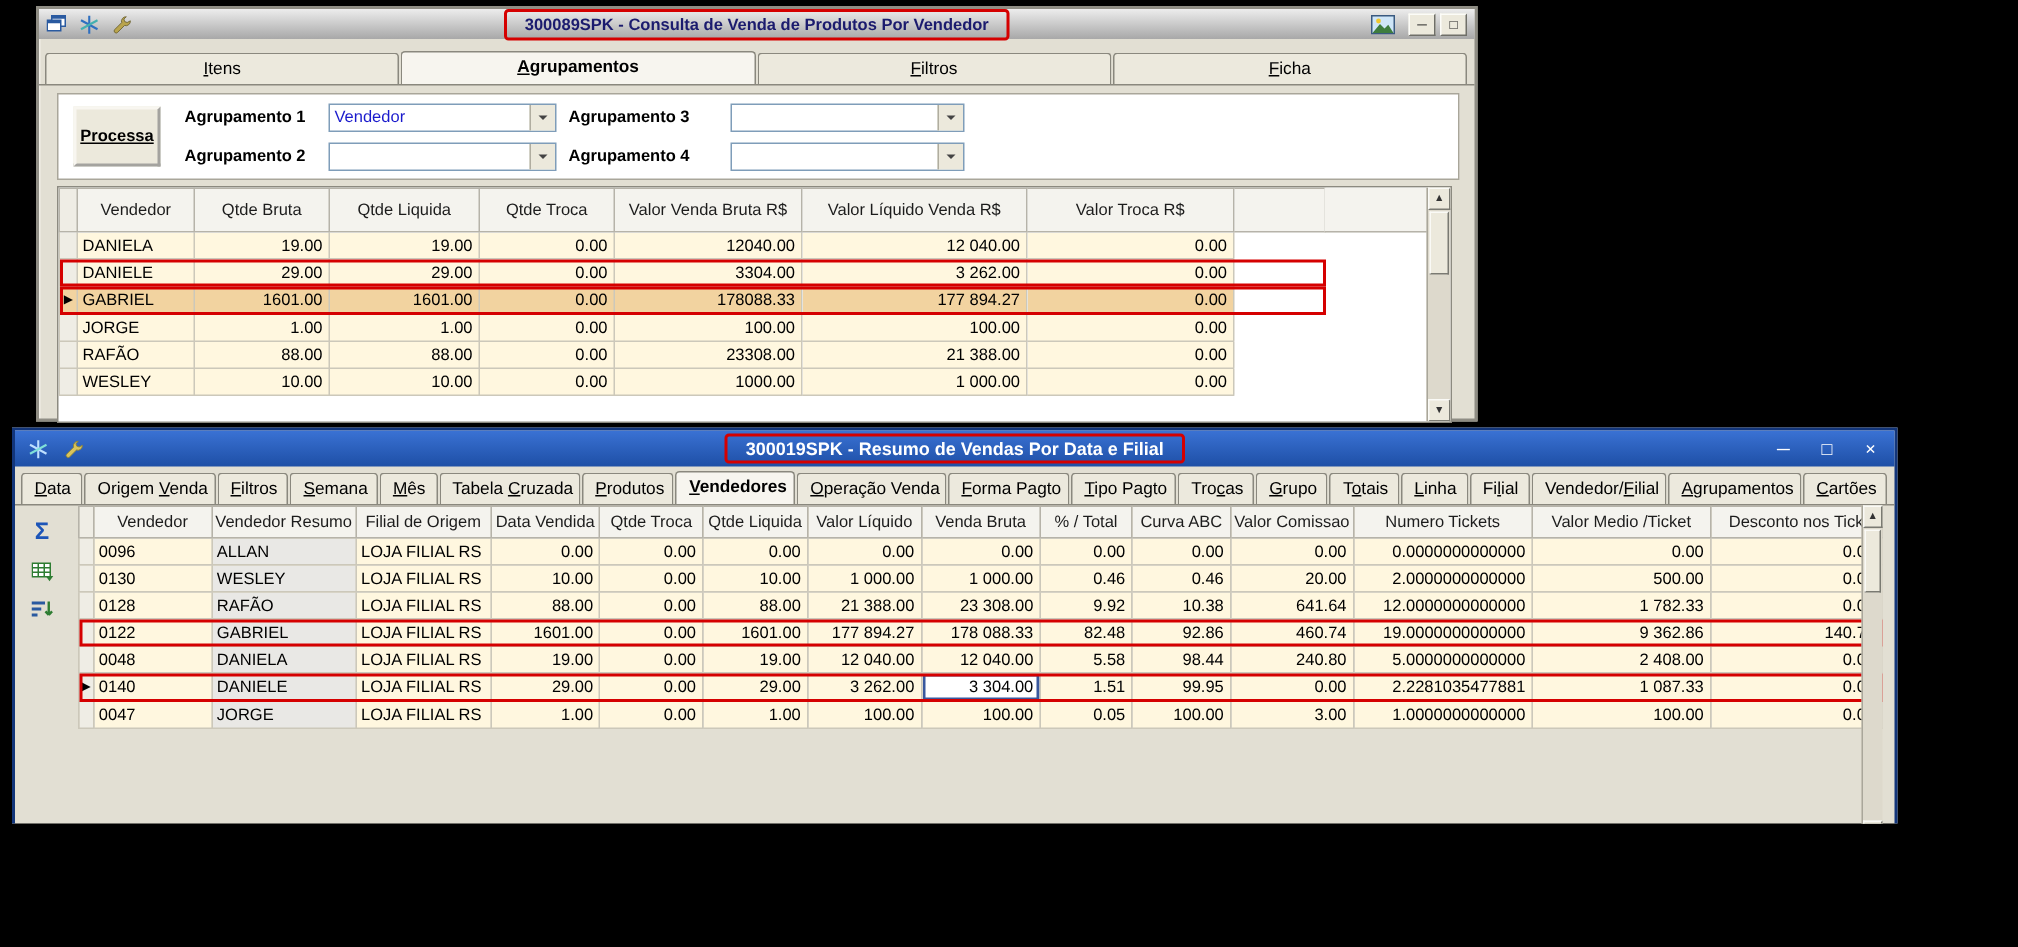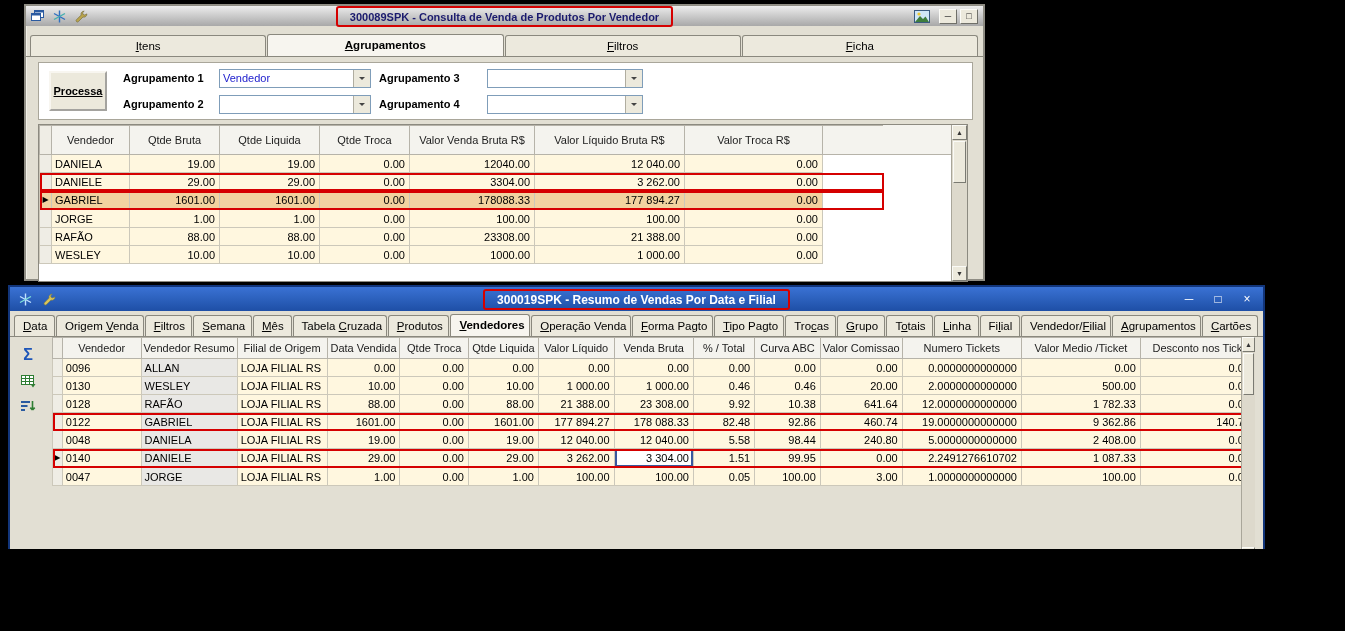--- a/index.html
+++ b/index.html
@@ -191,21 +191,21 @@
             <col style="width: 61px;">
           </colgroup>
           <thead>
             <tr>
               <th class="marker"></th>
               <th>Vendedor</th>
               <th>Qtde Bruta</th>
               <th>Qtde Liquida</th>
               <th>Qtde Troca</th>
               <th>Valor Venda Bruta R$</th>
-              <th>Valor Líquido Bruta R$</th>
+              <th>Valor Líquido Venda R$</th>
               <th>Valor Troca R$</th>
               <th class="filler"></th>
             </tr>
           </thead>
           <tbody>
             <tr>
               <td class="marker"></td>
               <td>DANIELA</td>
               <td class="num">19.00</td>
               <td class="num">19.00</td>
@@ -490,21 +490,21 @@
                 <td class="gray">DANIELE</td>
                 <td>LOJA FILIAL RS</td>
                 <td class="num">29.00</td>
                 <td class="num">0.00</td>
                 <td class="num">29.00</td>
                 <td class="num">3 262.00</td>
                 <td class="num focus">3 304.00</td>
                 <td class="num">1.51</td>
                 <td class="num">99.95</td>
                 <td class="num">0.00</td>
-                <td class="num">2.2491276610702</td>
+                <td class="num">2.2281035477881</td>
                 <td class="num">1 087.33</td>
                 <td class="num">0.00</td>
               </tr>
               <tr>
                 <td class="marker"></td>
                 <td>0047</td>
                 <td class="gray">JORGE</td>
                 <td>LOJA FILIAL RS</td>
                 <td class="num">1.00</td>
                 <td class="num">0.00</td>

